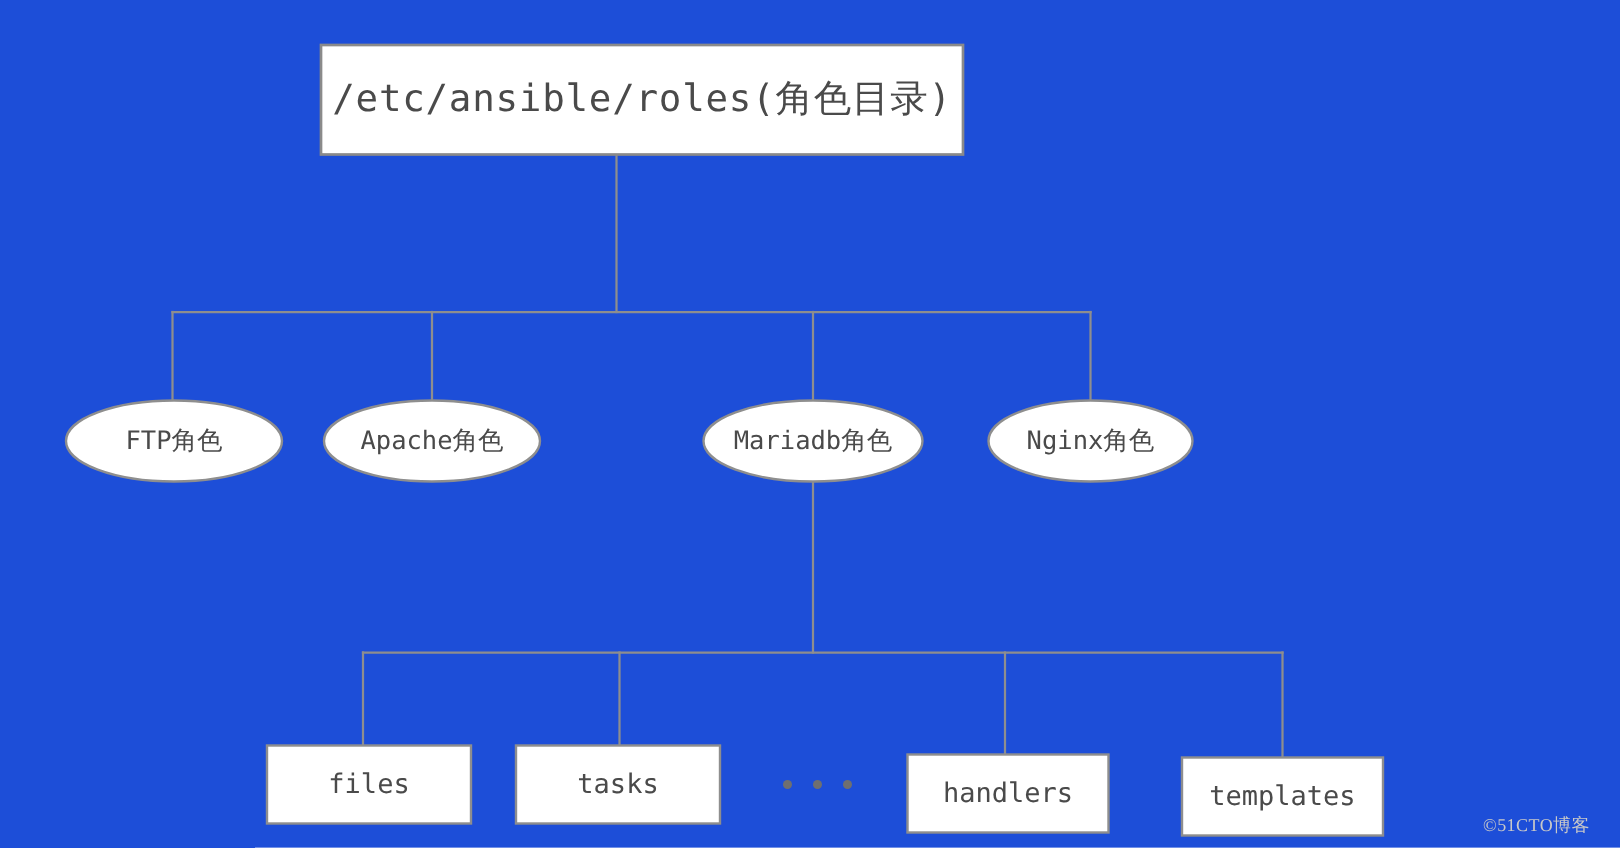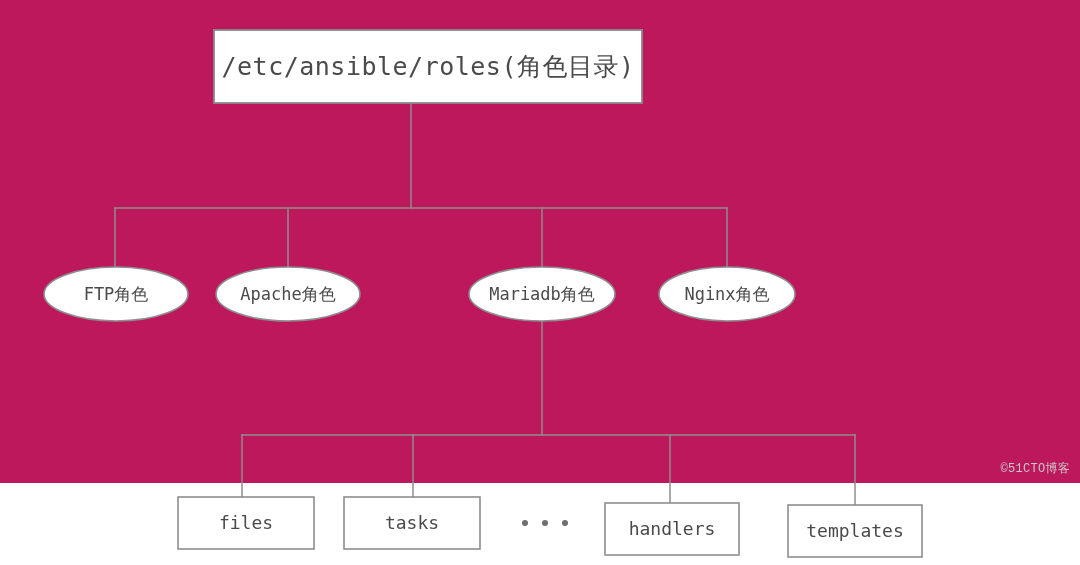--- a/index.html
+++ b/index.html
@@ -13,22 +13,22 @@
     height: 565px;
     font-family: "Liberation Serif", "DejaVu Serif", serif;
     position: relative;
     overflow: hidden;
   }
   #diagram-root {
     position: absolute;
     left: 0;
     top: 0;
     width: 1080px;
-    height: 483px;
-    background: #be185d;
+    height: 565px;
+    background: #1d4ed8;
   }
   svg#diagram-canvas {
     display: block;
     width: 1080px;
     height: 565px;
   }
   .node-shape {
     fill: #ffffff;
     stroke: #8e8e8e;
     stroke-width: 1.6;
@@ -57,23 +57,23 @@
     font-size: 17px;
   }
   .node-label.leaf-label {
     font-size: 18px;
   }
   .ellipsis-dot {
     fill: #6f6f6f;
   }
   .watermark-text {
     position: absolute;
-    right: 10px;
+    right: 20px;
     bottom: 6px;
-    font-family: Liberation Mono, monospace;
+    font-family: Liberation Serif, serif;
     font-size: 12px;
     color: #c8c8c8;
     letter-spacing: 0.3px;
     user-select: none;
   }
 </style>
 </head>
 <body>
 
 <div id="diagram-root">

